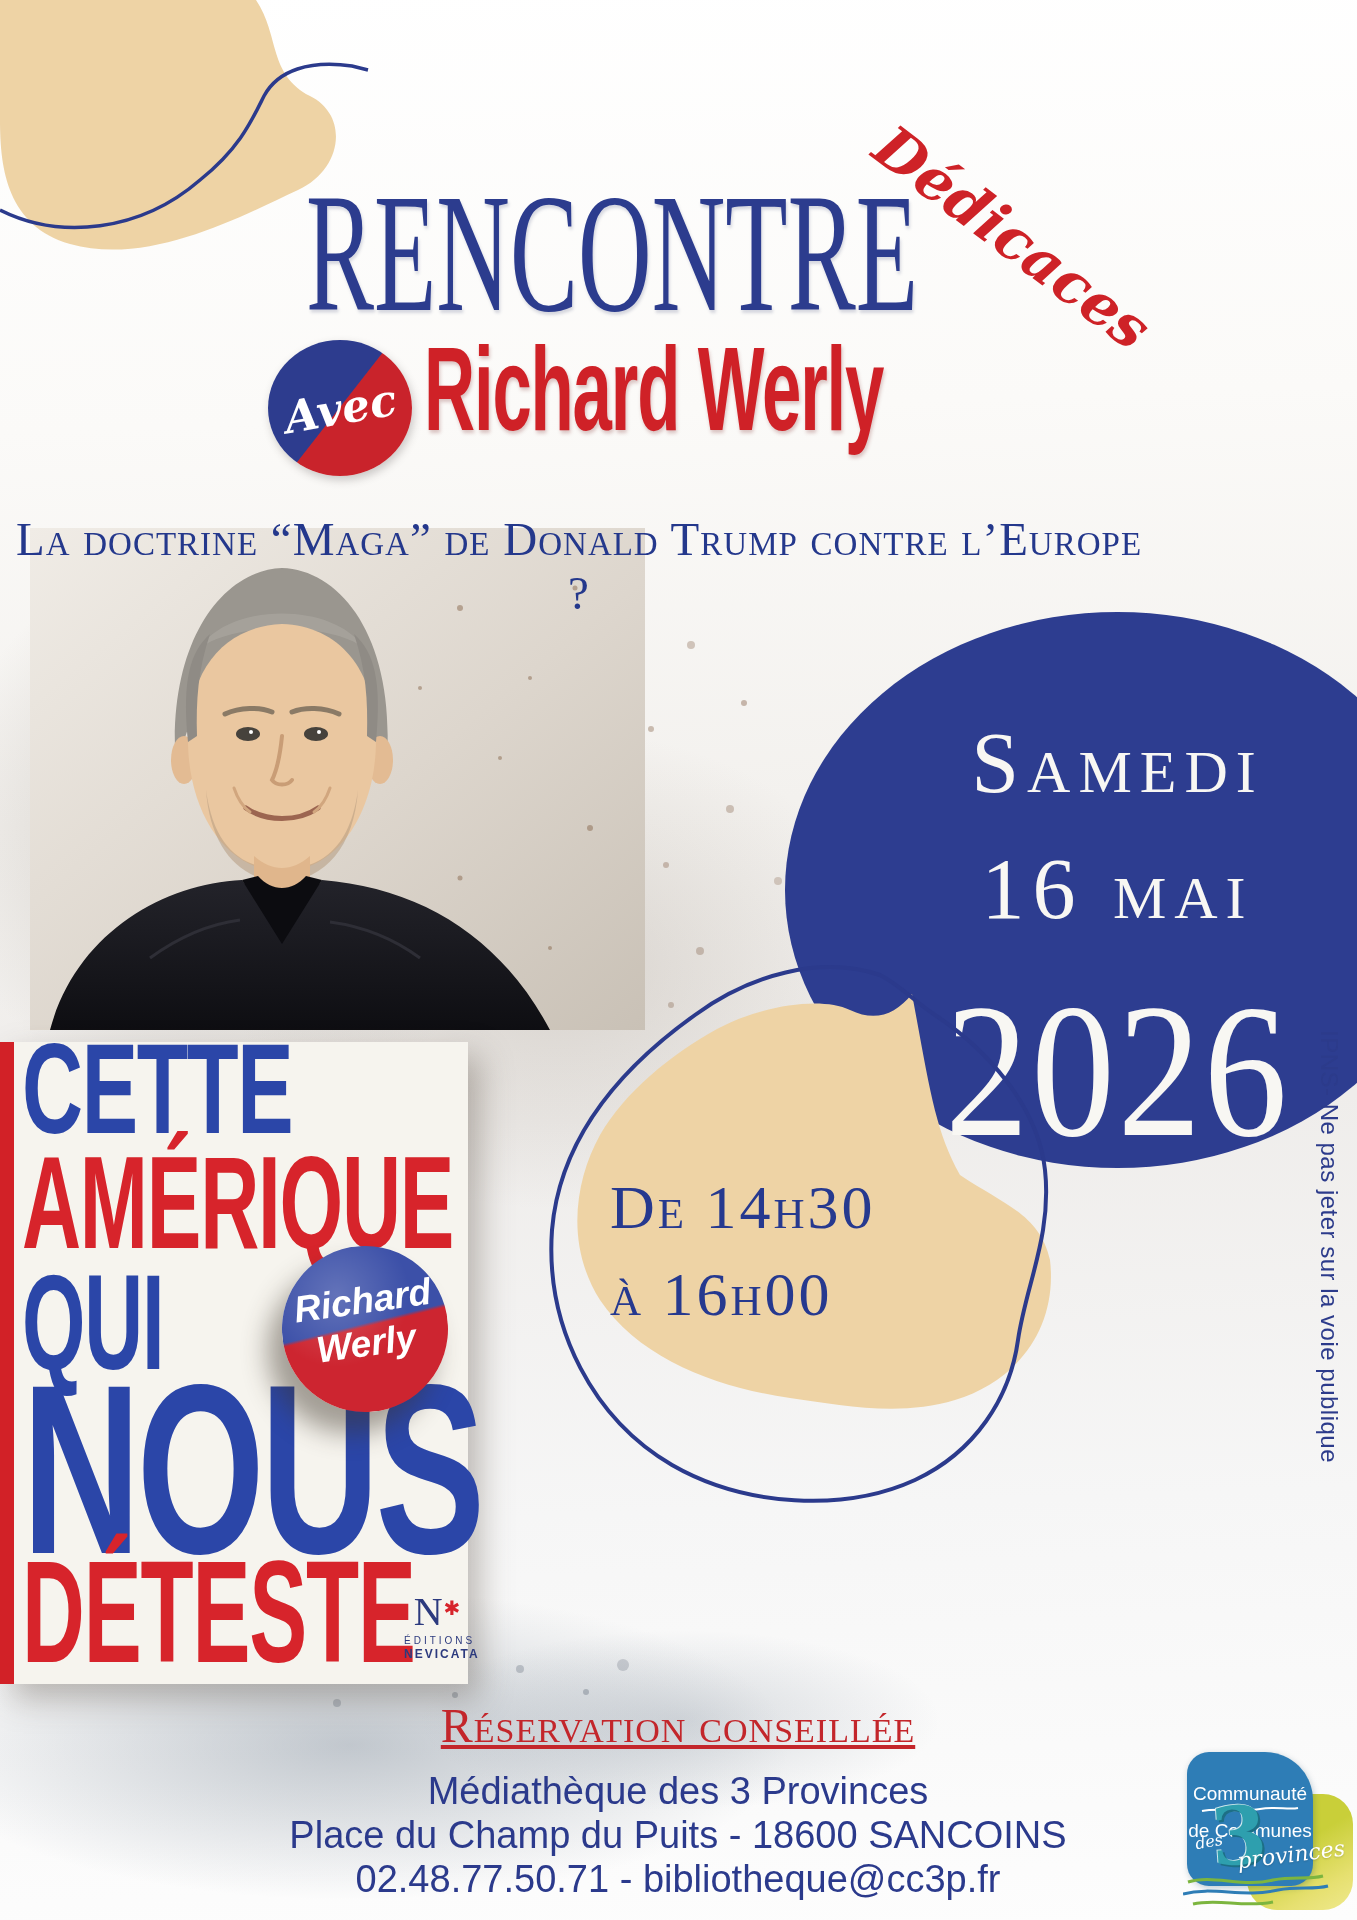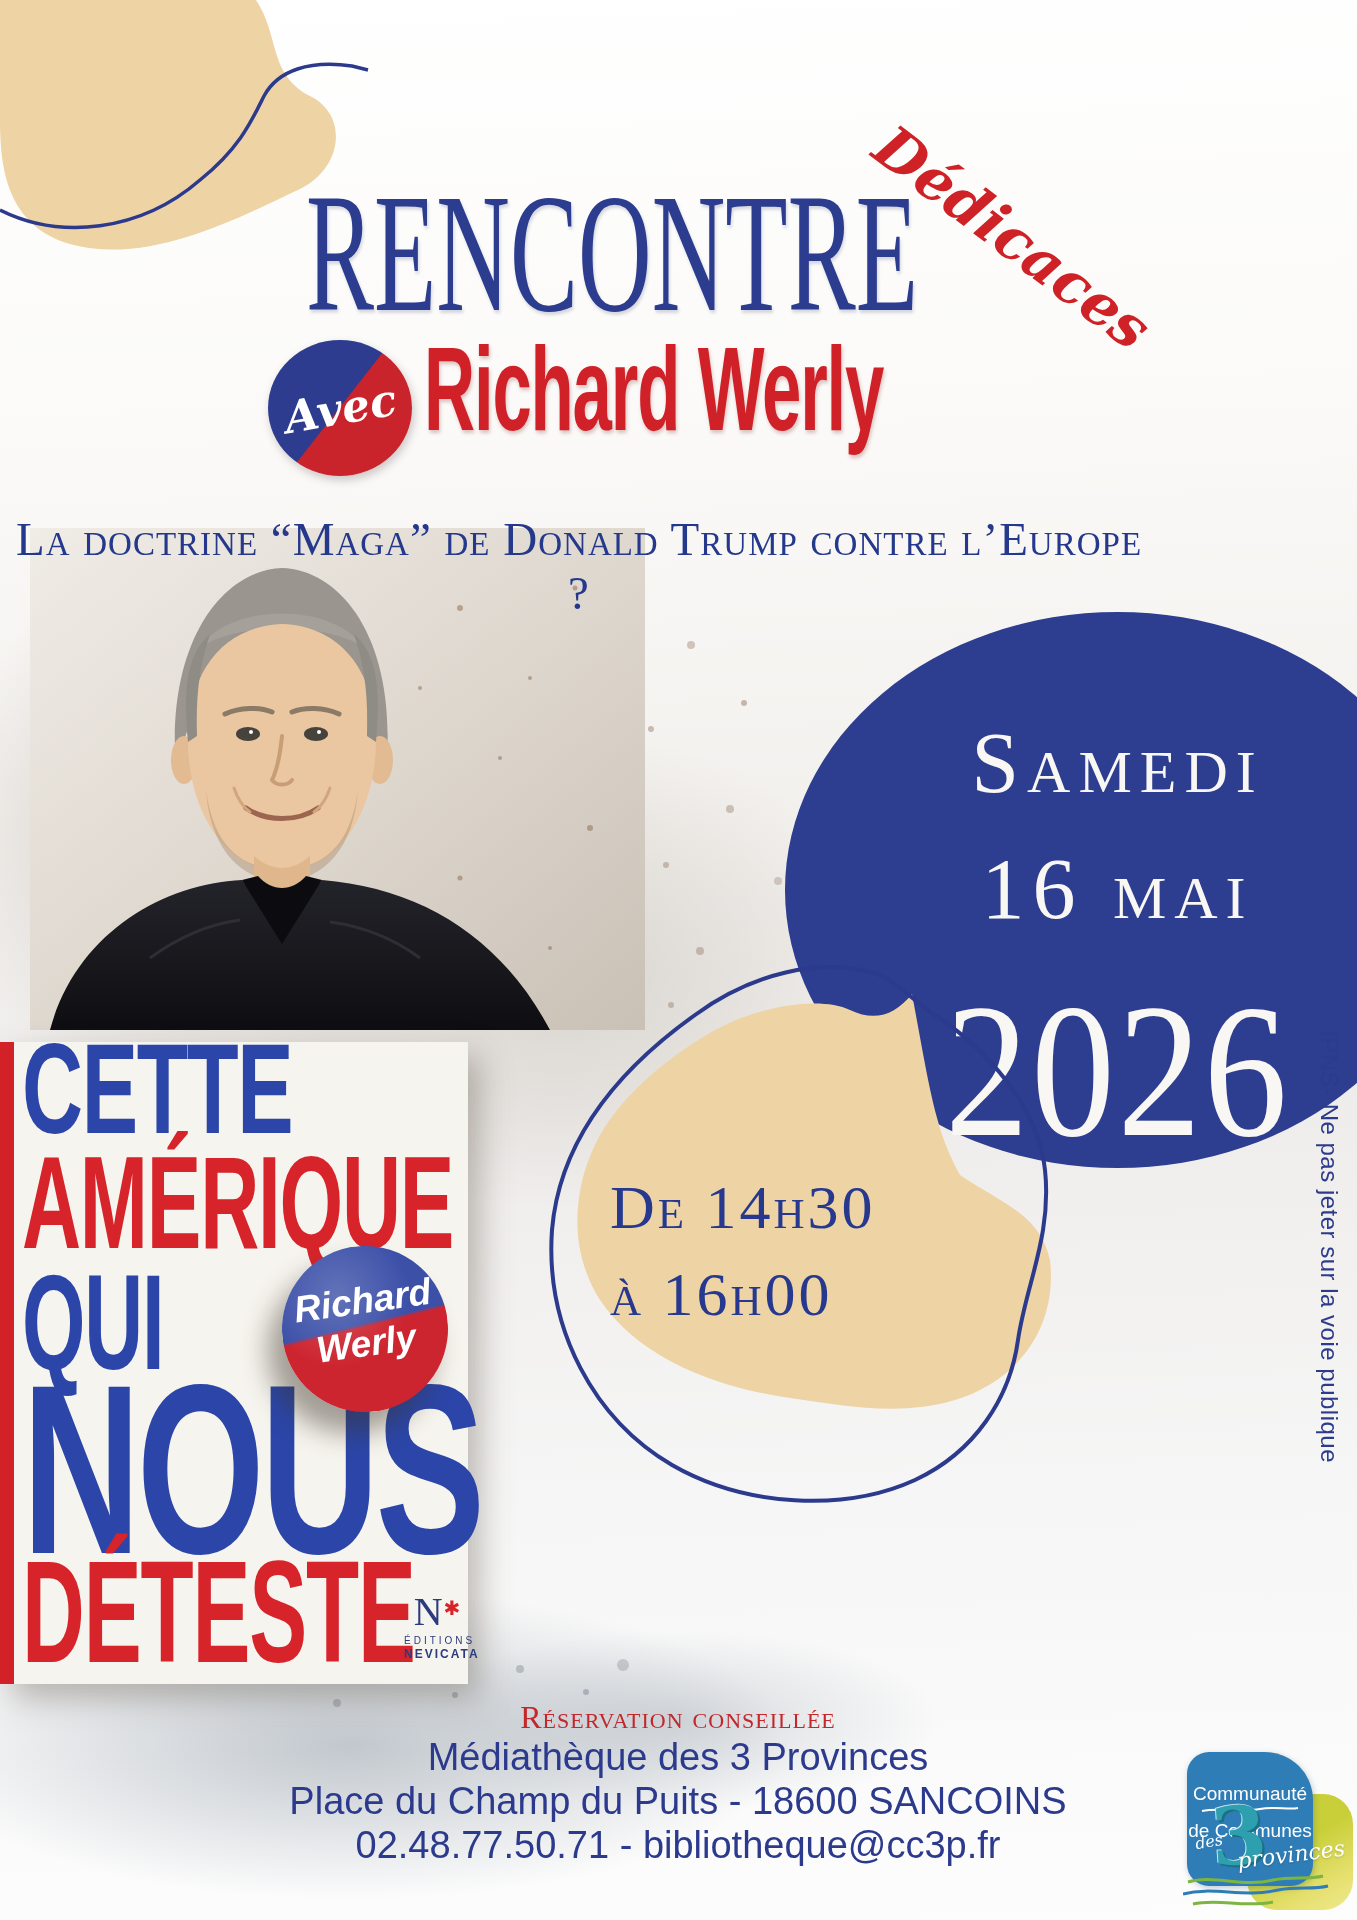--- a/index.html
+++ b/index.html
@@ -76,23 +76,23 @@
   .badge-l1{margin-top:36px;font-size:37px;line-height:1;transform:rotate(-3deg);}
   .badge-l2{margin-top:6px;font-size:37px;line-height:1;transform:rotate(-3deg);}
 
   .publisher{position:absolute;left:404px;top:1592px;width:66px;text-align:center;color:#2c3a7e;}
   .pub-mark{font-size:40px;line-height:1;}
   .pub-star{color:#d7242b;font-size:20px;vertical-align:10px;margin-left:1px;}
   .pub-l1{font-size:10px;letter-spacing:3px;margin-top:3px;font-family:"Liberation Sans",sans-serif;}
   .pub-l2{font-size:12px;font-weight:bold;letter-spacing:2px;margin-top:1px;font-family:"Liberation Sans",sans-serif;}
 
   .footer{position:absolute;left:178px;top:1700px;width:1000px;text-align:center;}
-  .reservation{font-size:32px;font-variant:small-caps;letter-spacing:1px;color:#c3262b;line-height:1.1;}
+  .reservation{font-size:48px;font-variant:small-caps;letter-spacing:1px;color:#c3262b;line-height:1.1;text-decoration:underline;}
   .footer-line{font-family:"Liberation Sans",sans-serif;font-size:38px;line-height:44px;color:#2b3a8c;}
-  .fl-first{}
+  .fl-first{margin-top:16px;}
 
   .side-note{position:absolute;right:14px;top:1030px;writing-mode:vertical-rl;font-family:"Liberation Sans",sans-serif;
     font-size:24px;letter-spacing:.5px;color:#2c3b8b;}
 
   .logo{position:absolute;left:1183px;top:1748px;width:172px;height:168px;font-family:"Liberation Sans",sans-serif;}
   .logo-green{position:absolute;left:64px;top:46px;width:106px;height:116px;border-radius:30px;
     background:linear-gradient(150deg,#c9cf39 45%,#e6e070 78%,#efe98d);}
   .logo-blue{position:absolute;left:4px;top:4px;width:126px;height:134px;border-radius:22px 48px 22px 22px;
     background:#2e7db6;color:#ffffff;text-align:center;padding-top:32px;box-sizing:border-box;box-shadow:1px 2px 6px rgba(0,60,90,.25);}
   .logo-l1,.logo-l2{font-size:19px;line-height:1;}

